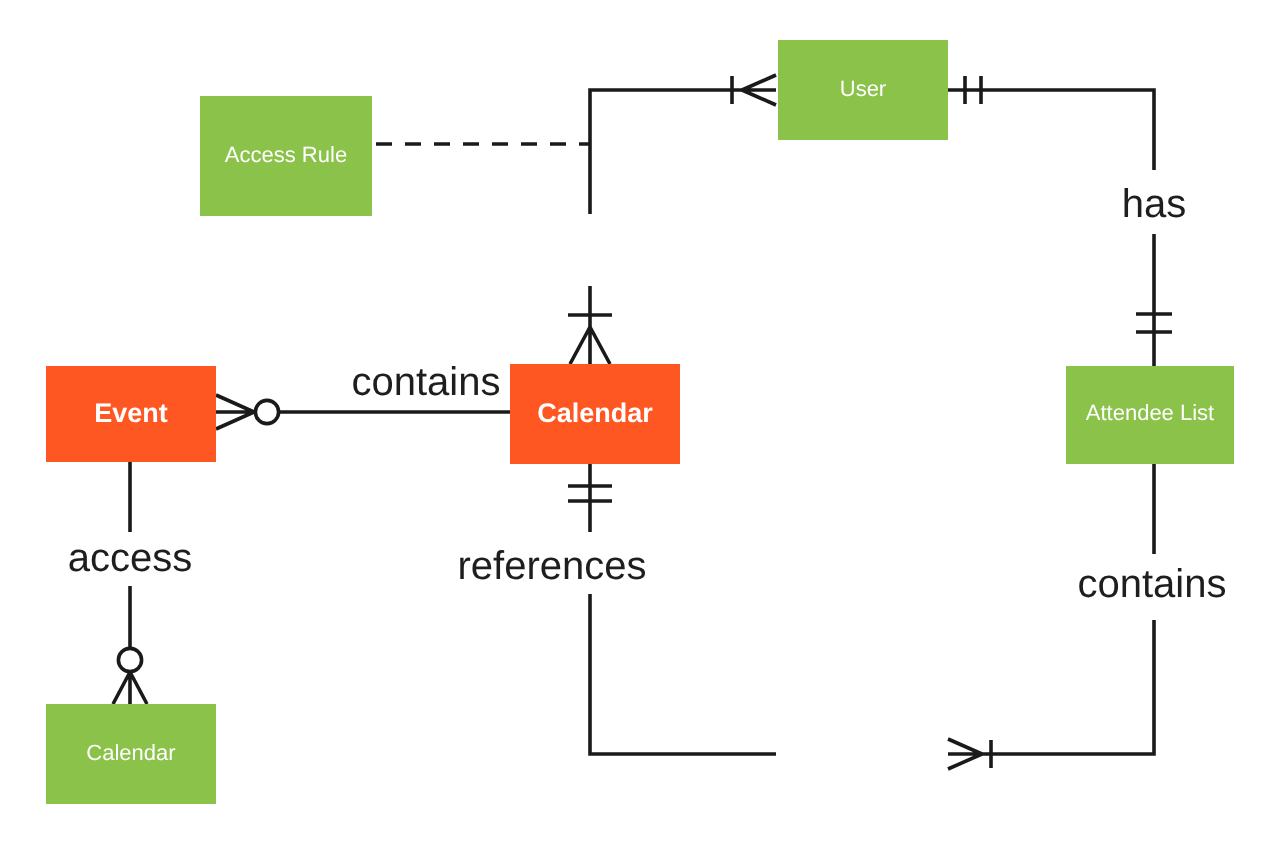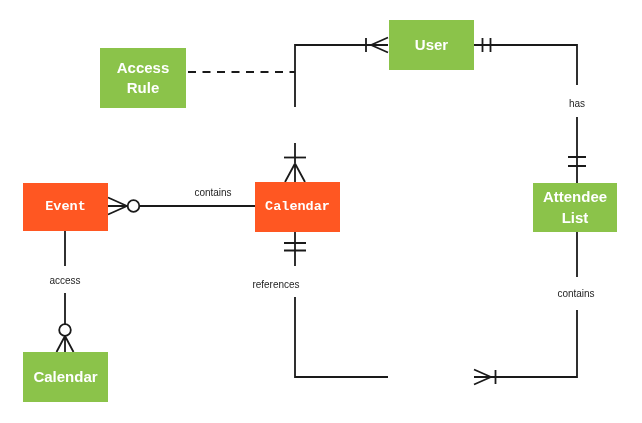--- a/index.html
+++ b/index.html
@@ -25,32 +25,31 @@
   }
   .connector-layer circle { fill: #ffffff; }
   .connector-layer path.dashed { stroke-dasharray: 8 6.5; }
   .entity {
     position: absolute;
     display: flex;
     align-items: center;
     justify-content: center;
     text-align: center;
     color: #ffffff;
-    font-size: 15px;
+    font-size: 11px;
     line-height: 1.35;
     padding: 0 2px;
     box-sizing: border-box;
-    font-weight: bold;
   }
   .entity.green { background: #8BC34A; }
-  .entity.orange { background: #FF5722; font-weight: bold; font-size: 13.5px; font-family: Liberation Mono, monospace; }
+  .entity.orange { background: #FF5722; font-weight: bold; font-size: 13.5px; }
   .rel-label {
     position: absolute;
     transform: translate(-50%, -50%);
-    font-size: 10px;
+    font-size: 20px;
     color: #1e1e1e;
     white-space: nowrap;
   }
 </style>
 </head>
 <body>
 
 <div class="canvas">
 
   <svg class="connector-layer" viewBox="0 0 642 423" width="642" height="423" xmlns="http://www.w3.org/2000/svg">

